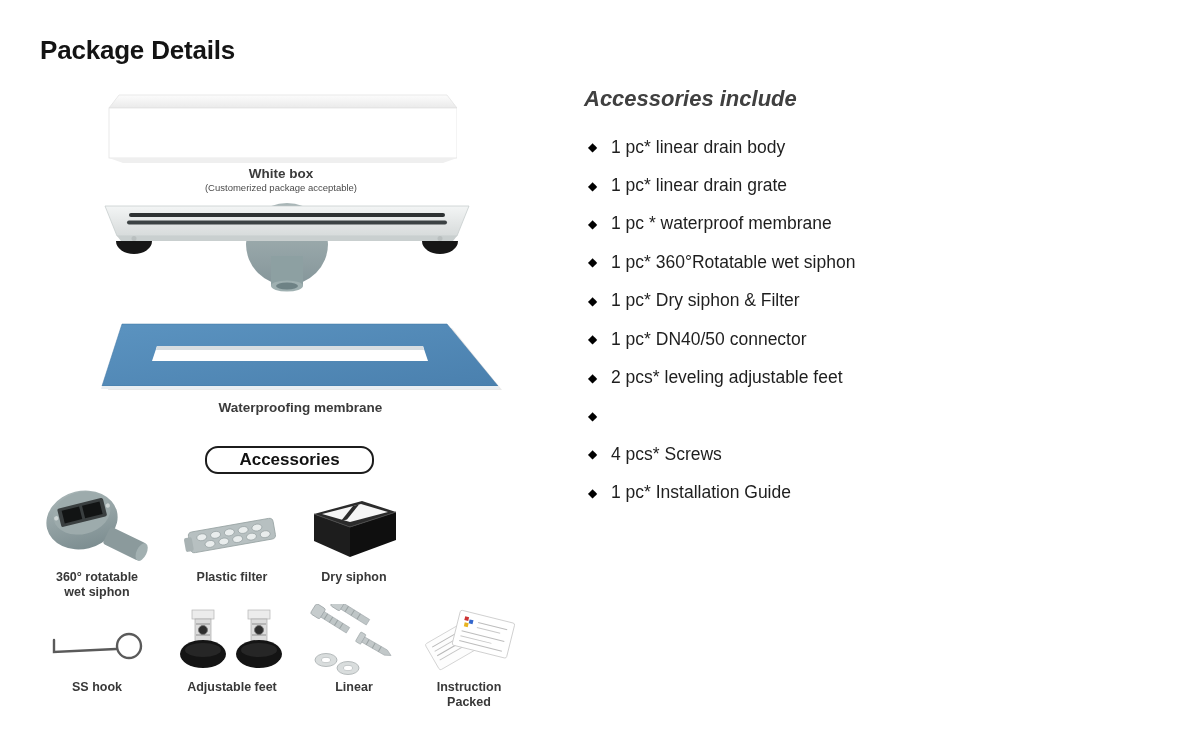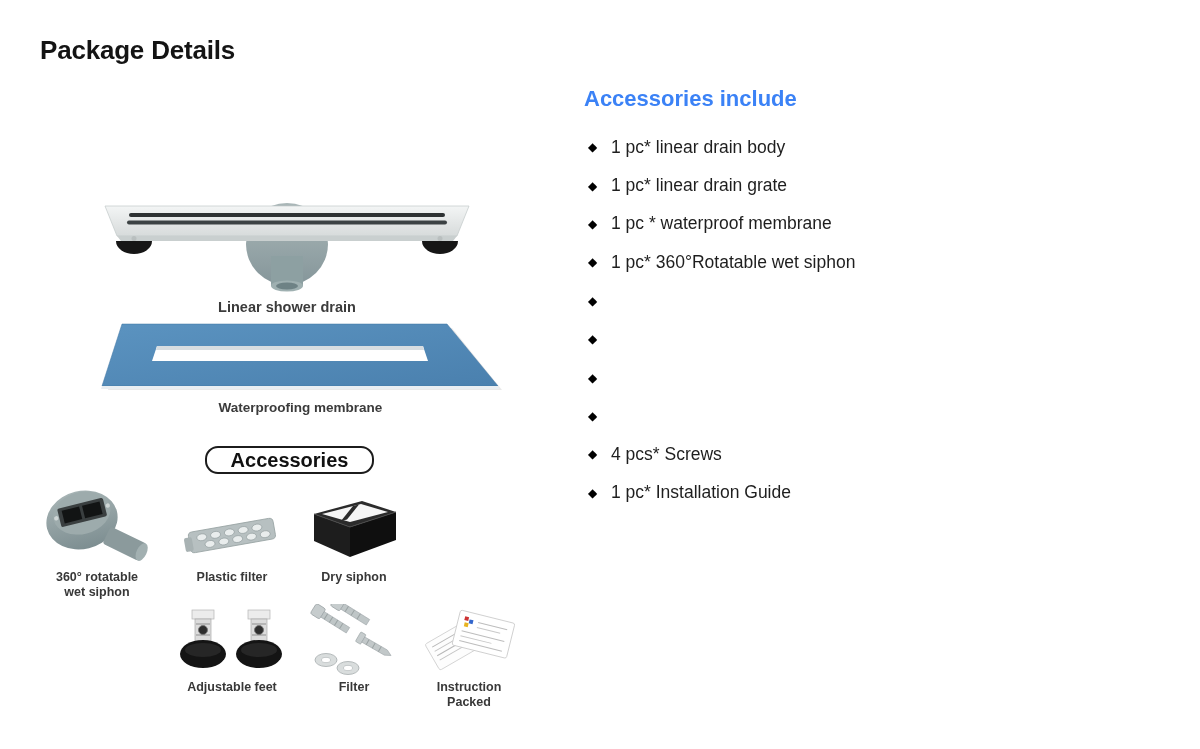--- a/index.html
+++ b/index.html
@@ -17,46 +17,61 @@
   .fig-note{font-size:9.5px;font-weight:400;color:#4a4a4a;line-height:11px;margin-top:1px;}
 
   .fig-whitebox{left:105px;top:93px;width:352px;}
   .fig-drain{left:103px;top:198px;width:368px;}
   .fig-membrane{left:98px;top:320px;width:405px;}
 
   
   .pill{position:absolute;left:205px;top:446px;width:165px;height:24px;
         border:2px solid #1c1c1c;border-radius:13px;background:#fff;
         display:flex;align-items:center;justify-content:center;
-        font-size:20px;font-weight:600;color:#111;}
+        font-size:17px;font-weight:600;color:#111;}
 
   
   .cell{position:absolute;width:136px;display:flex;flex-direction:column;align-items:center;}
   .icon-box{height:80px;display:flex;align-items:flex-end;justify-content:center;}
   .icon-box.r2{height:74px;}
   .cell-label{font-size:12.5px;font-weight:700;color:#383838;line-height:15px;margin-top:4px;text-align:center;}
   .w96{max-width:96px;} .w80{max-width:80px;}
   .c1{left:29px;}  .c2{left:164px;} .c3{left:286px;} .c4{left:401px;}
   .r1{top:486px;justify-content:flex-end;}  .r2row{top:602px;}
 
   
-  .acc-heading{position:absolute;left:584px;top:86px;font-size:22px;font-weight:700;color:#3b82f6;}
+  .acc-heading{position:absolute;left:584px;top:86px;font-size:22px;font-weight:700;color:#404040;font-style:italic;}
   .acc-list{position:absolute;left:588px;top:128px;width:590px;list-style:none;margin:0;padding:0;}
   .acc-list li{height:38.4px;display:flex;align-items:center;font-size:17.5px;color:#1e1e1e;}
   .bullet{font-size:12px;color:#000;width:12px;margin-right:11px;line-height:1;}
   .acc-footnote{position:absolute;left:611px;top:512px;height:38px;display:flex;align-items:center;
                 font-size:17.5px;color:#1e1e1e;}
 </style>
 </head>
 <body>
 
 <div class="canvas">
 
   <div class="page-title">Package Details</div>
 
+  <div class="fig fig-whitebox">
+    <svg width="352" height="70" viewBox="0 0 352 70">
+      <defs>
+        <linearGradient id="wbTop" x1="0" y1="0" x2="0" y2="1">
+          <stop offset="0" stop-color="#fcfcfc"></stop>
+            <stop offset="1" stop-color="#eaeaea"></stop>
+        </linearGradient>
+      </defs>
+      <polygon points="14,2 342,2 352,15 4,15" fill="url(#wbTop)" stroke="#dcdcdc" stroke-width="0.6"></polygon>
+      <rect x="4" y="15" width="348" height="50" fill="#ffffff" stroke="#e3e3e3" stroke-width="0.8"></rect>
+      <polygon points="4,65 352,65 338,70 18,70" fill="#efefef"></polygon>
+    </svg>
+    <div class="fig-caption">White box</div>
+    <div class="fig-note">(Customerized package acceptable)</div>
+  </div>
 
   <div class="fig fig-drain">
     <svg width="368" height="94" viewBox="0 0 368 94">
       <defs>
         <linearGradient id="drTop" x1="0" y1="0" x2="0" y2="1">
           <stop offset="0" stop-color="#f3f5f5"></stop>
             <stop offset="1" stop-color="#d7dbdb"></stop>
         </linearGradient>
         <linearGradient id="siph" x1="0" y1="0" x2="0" y2="1">
           <stop offset="0" stop-color="#aab7b8"></stop>
@@ -69,21 +84,20 @@
       <ellipse cx="184" cy="88" rx="11" ry="3.5" fill="#6e8285"></ellipse>
       <polygon points="2,8 366,8 354,38 14,38" fill="url(#drTop)" stroke="#c2c8c8" stroke-width="0.7"></polygon>
       <rect x="26" y="15" width="316" height="4" rx="2" fill="#2e3233"></rect>
       <rect x="24" y="22.5" width="320" height="4" rx="2" fill="#3c4244"></rect>
       <polygon points="14,38 354,38 350,43 18,43" fill="#c9cfcf"></polygon>
       <circle cx="31" cy="40.5" r="2.5" fill="#b9bfbf"></circle>
       <circle cx="337" cy="40.5" r="2.5" fill="#b9bfbf"></circle>
       <path d="M13,43 a18,13 0 0 0 36,0 z" fill="#161616"></path>
       <path d="M319,43 a18,13 0 0 0 36,0 z" fill="#161616"></path>
     </svg>
-    <div class="fig-caption" style="font-size:14.5px;margin-top:8px;">Linear shower drain</div>
   </div>
 
   <div class="fig fig-membrane">
     <svg width="405" height="76" viewBox="0 0 405 76">
       <defs>
         <linearGradient id="mem" x1="0" y1="0" x2="1" y2="1">
           <stop offset="0" stop-color="#5b93c0"></stop>
             <stop offset="1" stop-color="#4a80ae"></stop>
         </linearGradient>
       </defs>
@@ -157,20 +171,31 @@
         <polygon points="49,10 55,8.5 43,23.5 37,25" fill="#2b2b2b"></polygon>
         <polygon points="10,18 46,31 46,61 10,45" fill="#1d1d1d"></polygon>
         <polygon points="46,31 92,16 92,44 46,61" fill="#0f0f0f"></polygon>
         <polyline points="10,18 46,31 92,16" fill="none" stroke="#4a4a4a" stroke-width="1"></polyline>
       </svg>
     </div>
     <div class="cell-label">Dry siphon</div>
   </div>
 
 
+  <div class="cell r2row c1">
+    <div class="icon-box r2">
+      <svg width="110" height="48" viewBox="0 0 110 48">
+        <g fill="none" stroke="#5a5a5a" stroke-width="2.4" stroke-linecap="round">
+          <path d="M12,12 L12,24 L74,21"></path>
+          <circle cx="87" cy="18" r="12"></circle>
+        </g>
+      </svg>
+    </div>
+    <div class="cell-label">SS hook</div>
+  </div>
 
   <div class="cell r2row c2">
     <div class="icon-box r2">
       <svg width="120" height="70" viewBox="0 0 120 70">
         <g>
           <rect x="20" y="4" width="22" height="9" fill="#ececec" stroke="#b5b5b5" stroke-width="0.7"></rect>
           <rect x="23" y="13" width="16" height="22" fill="#dcdcdc" stroke="#a8a8a8" stroke-width="0.7"></rect>
           <line x1="24" y1="18" x2="38" y2="18" stroke="#8f8f8f" stroke-width="1"></line>
           <line x1="24" y1="29" x2="38" y2="29" stroke="#8f8f8f" stroke-width="1"></line>
           <circle cx="31" cy="24" r="4.5" fill="#2e2e2e" stroke="#777" stroke-width="1"></circle>
@@ -215,21 +240,21 @@
           <line x1="63" y1="36.5" x2="63" y2="42.5" stroke="#9aa2a3" stroke-width="1"></line>
           <line x1="70" y1="36.5" x2="70" y2="42.5" stroke="#9aa2a3" stroke-width="1"></line>
           <line x1="77" y1="36.5" x2="77" y2="42.5" stroke="#9aa2a3" stroke-width="1"></line>
         </g>
         <ellipse cx="22" cy="56" rx="11" ry="6.5" fill="#d9dddd" stroke="#a6acad" stroke-width="0.8"></ellipse>
         <ellipse cx="22" cy="56" rx="4.5" ry="2.6" fill="#ffffff" stroke="#b0b6b7" stroke-width="0.6"></ellipse>
         <ellipse cx="44" cy="64" rx="11" ry="6.5" fill="#d9dddd" stroke="#a6acad" stroke-width="0.8"></ellipse>
         <ellipse cx="44" cy="64" rx="4.5" ry="2.6" fill="#ffffff" stroke="#b0b6b7" stroke-width="0.6"></ellipse>
       </svg>
     </div>
-    <div class="cell-label">Filter</div>
+    <div class="cell-label">Linear</div>
   </div>
 
   <div class="cell r2row c4">
     <div class="icon-box r2">
       <svg width="95" height="74" viewBox="0 0 95 74">
         <g transform="rotate(-30 35 40)">
           <rect x="6" y="26" width="58" height="30" rx="2" fill="#fdfdfd" stroke="#cfcfcf" stroke-width="0.8"></rect>
           <line x1="11" y1="32" x2="58" y2="32" stroke="#b8b8b8" stroke-width="1"></line>
           <line x1="11" y1="37" x2="50" y2="37" stroke="#c4c4c4" stroke-width="1"></line>
           <line x1="11" y1="42" x2="58" y2="42" stroke="#b8b8b8" stroke-width="1"></line>
@@ -265,26 +290,29 @@
     <li>
         <span class="bullet">◆</span>
         <span>1 pc * waterproof membrane</span>
       </li>
     <li>
         <span class="bullet">◆</span>
         <span>1 pc* 360°Rotatable wet siphon</span>
       </li>
     <li>
         <span class="bullet">◆</span>
-      </li>
-    <li>
-        <span class="bullet">◆</span>
-      </li>
-    <li>
-        <span class="bullet">◆</span>
+        <span>1 pc* Dry siphon &amp; Filter</span>
+      </li>
+    <li>
+        <span class="bullet">◆</span>
+        <span>1 pc* DN40/50 connector</span>
+      </li>
+    <li>
+        <span class="bullet">◆</span>
+        <span>2 pcs* leveling adjustable feet</span>
       </li>
     <li>
         <span class="bullet">◆</span>
       </li>
     <li>
         <span class="bullet">◆</span>
         <span>4 pcs* Screws</span>
       </li>
     <li>
         <span class="bullet">◆</span>

